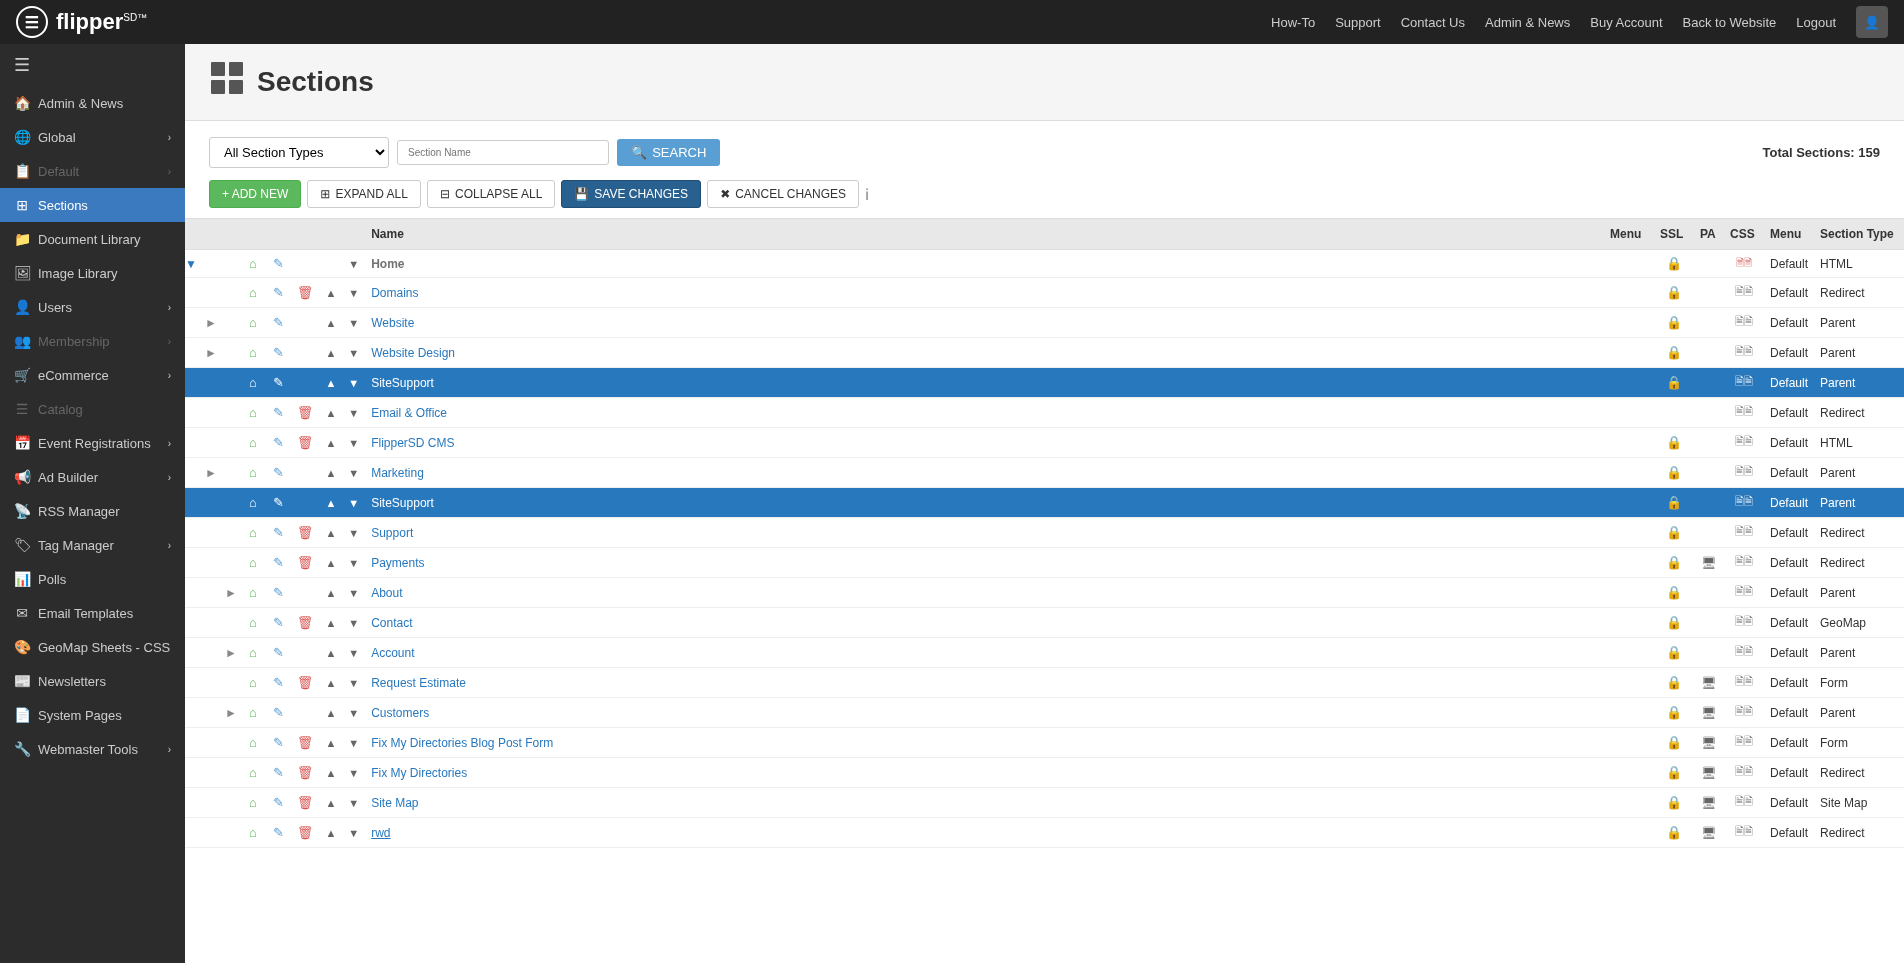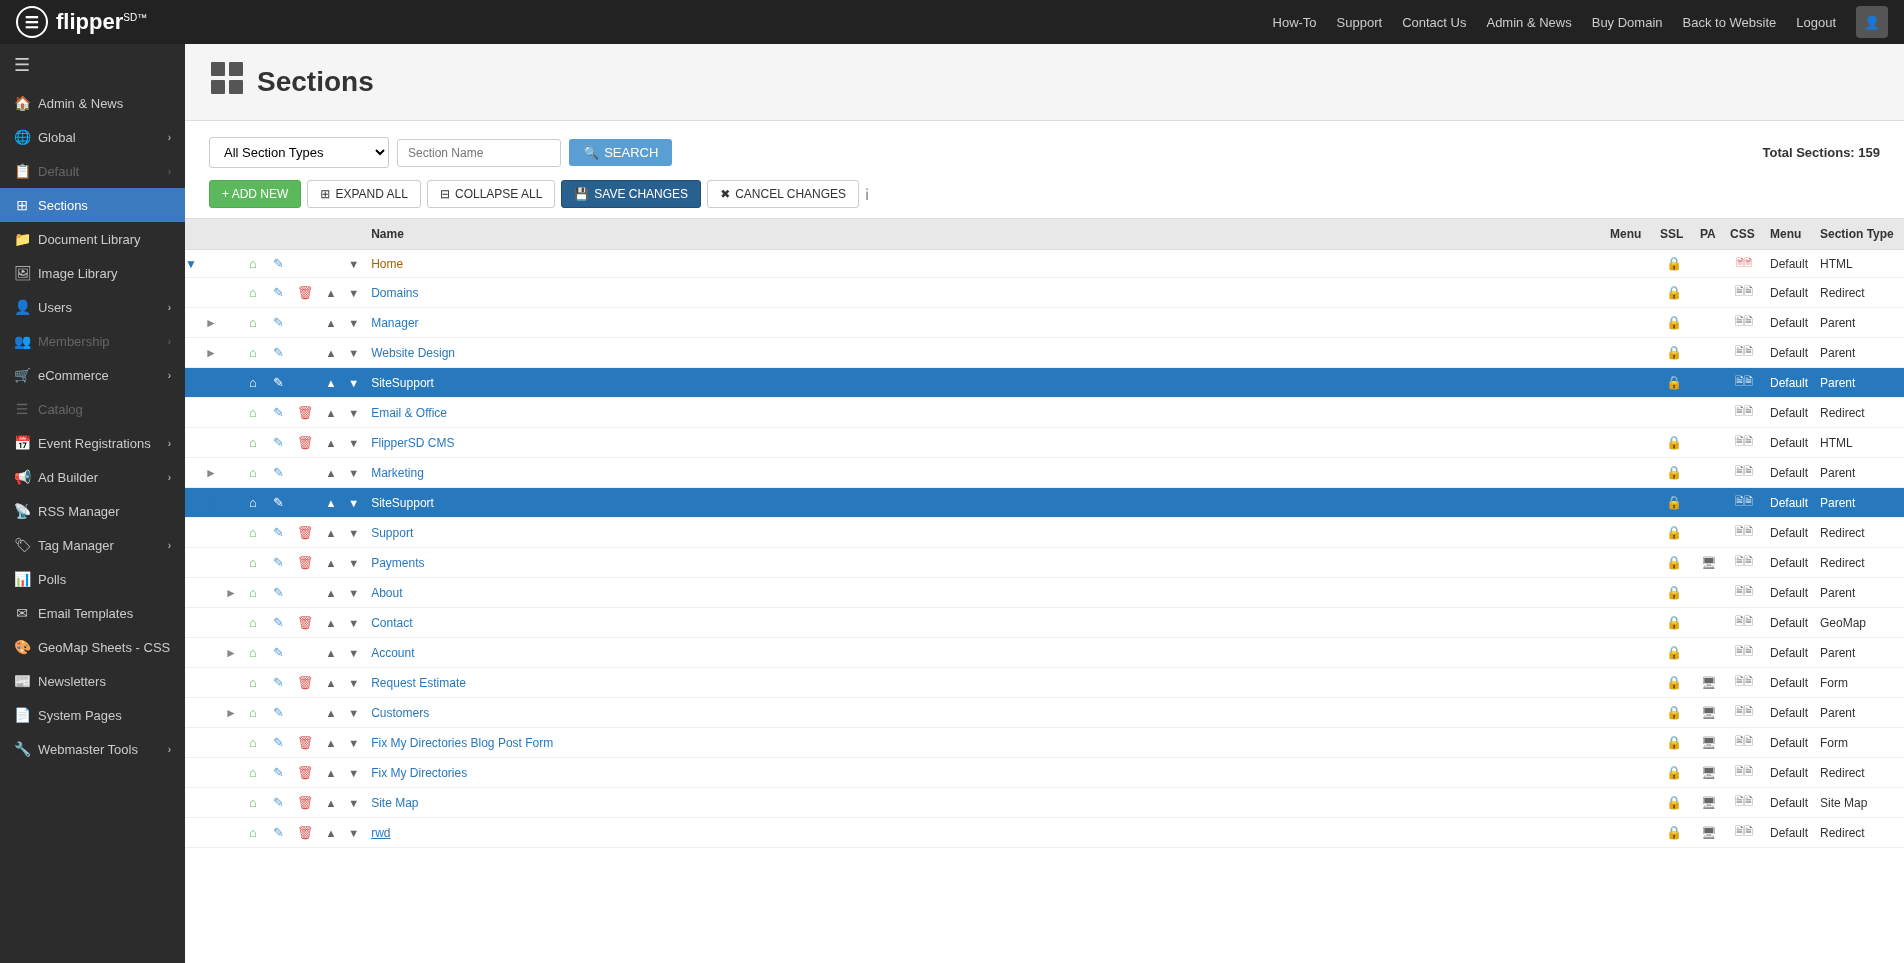--- a/index.html
+++ b/index.html
@@ -103,22 +103,22 @@
       border: 1px solid #ccc;
       border-radius: 3px;
       font-size: 13px;
       background: #fff;
       width: 180px;
     }
     .search-input {
       padding: 6px 10px;
       border: 1px solid #ccc;
       border-radius: 3px;
-      font-size: 12px;
-      width: 164px;
+      font-size: 10px;
+      width: 212px;
     }
     .btn-search {
       background: #5a9fd4;
       color: #fff;
       border: none;
       padding: 6px 14px;
       border-radius: 3px;
       cursor: pointer;
       font-size: 13px;
       display: flex; align-items: center; gap: 5px;
@@ -193,21 +193,21 @@
 <div class="top-nav">
   <div class="top-nav-logo">
     <div class="logo-icon">☰</div>
     <span>flipper<sup>SD™</sup></span>
   </div>
   <div class="top-nav-links">
     <a>How-To</a>
     <a>Support</a>
     <a>Contact Us</a>
     <a>Admin &amp; News</a>
-    <a>Buy Domain</a>
+    <a>Buy Account</a>
     <a>Back to Website</a>
     <a>Logout</a>
     <div class="top-nav-avatar">👤</div>
   </div>
 </div>
 
 <div class="layout">
 
   <div class="sidebar">
     <div class="sidebar-hamburger">☰</div>
@@ -370,21 +370,21 @@
         </tr>
       </thead>
       <tbody id="table-body">
       <tr>
     <td class="col-expand" style="padding-left:0px"><span style="color:#2878be;font-size:12px;">▼</span></td>
     <td class="col-home"><span style="color:#5cb85c;font-size:13px;">⌂</span></td>
     <td class="col-edit"><span style="color:#5a9fd4;font-size:13px;">✎</span></td>
     <td class="col-delete"></td>
     <td class="col-up"></td>
     <td class="col-down"><span style="color:#666;font-size:11px;">▼</span></td>
-    <td class="col-name"><a href="#" style="color:#a16207;">Home</a></td>
+    <td class="col-name"><a href="#" style="color:#737373;font-weight:bold;">Home</a></td>
     <td class="col-menu" style="color:#333;text-align:center;"></td>
     <td class="col-ssl" style="text-align:center;"><span style="color:#888;font-size:13px;">🔒</span></td>
     <td class="col-pa" style="text-align:center;"></td>
     <td class="col-css" style="text-align:center;"><span style="font-size:10px;color:#c44;">🗎🗎</span></td>
     <td class="col-menu2" style="color:#333;font-size:12px;text-align:center;">Default</td>
     <td class="col-stype" style="color:#333;font-size:12px;">HTML</td>
   </tr>
           <tr>
     <td class="col-expand" style="padding-left:20px"></td>
     <td class="col-home"><span style="color:#5cb85c;font-size:13px;">⌂</span></td>
@@ -400,21 +400,21 @@
     <td class="col-menu2" style="color:#333;font-size:12px;text-align:center;">Default</td>
     <td class="col-stype" style="color:#333;font-size:12px;">Redirect</td>
   </tr>
           <tr>
     <td class="col-expand" style="padding-left:20px"><span style="color:#888;font-size:12px;">►</span></td>
     <td class="col-home"><span style="color:#5cb85c;font-size:13px;">⌂</span></td>
     <td class="col-edit"><span style="color:#5a9fd4;font-size:13px;">✎</span></td>
     <td class="col-delete"></td>
     <td class="col-up"><span style="color:#666;font-size:11px;">▲</span></td>
     <td class="col-down"><span style="color:#666;font-size:11px;">▼</span></td>
-    <td class="col-name"><a href="#" style="color:#2878be;">Manager</a></td>
+    <td class="col-name"><a href="#" style="color:#2878be;">Website</a></td>
     <td class="col-menu" style="color:#333;text-align:center;"></td>
     <td class="col-ssl" style="text-align:center;"><span style="color:#888;font-size:13px;">🔒</span></td>
     <td class="col-pa" style="text-align:center;"></td>
     <td class="col-css" style="text-align:center;"><span style="font-size:11px;color:#666;">🗎🗎</span></td>
     <td class="col-menu2" style="color:#333;font-size:12px;text-align:center;">Default</td>
     <td class="col-stype" style="color:#333;font-size:12px;">Parent</td>
   </tr>
           <tr>
     <td class="col-expand" style="padding-left:20px"><span style="color:#888;font-size:12px;">►</span></td>
     <td class="col-home"><span style="color:#5cb85c;font-size:13px;">⌂</span></td>

